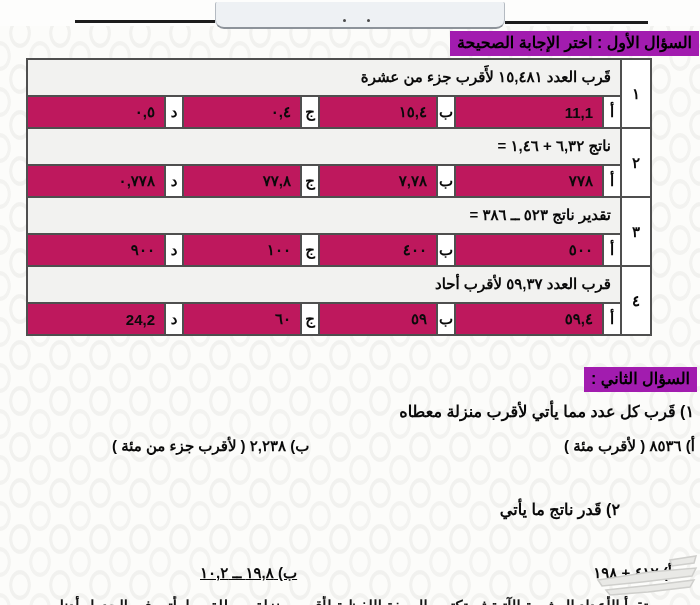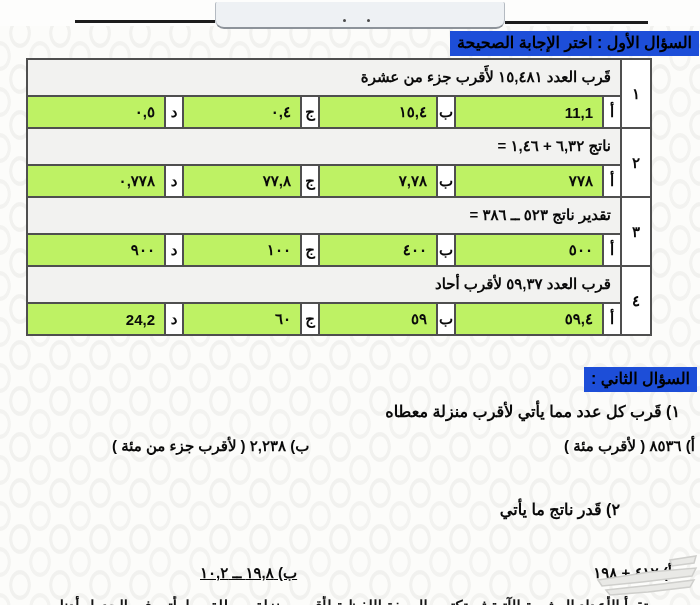--- a/index.html
+++ b/index.html
@@ -24,43 +24,43 @@
     background:#eef1f4;
     border:1px solid #b4bac1;border-top:none;
     border-bottom:2px solid #8d939a;
     border-radius:2px 2px 9px 9px;
     box-sizing:border-box;
   }
   .tab-dot{width:3px;height:3px;background:#4a4a4a;border-radius:50%;top:19px;}
   .dot1{left:343px;} .dot2{left:367px;}
 
   .hl-heading{
-    background:#1d4ed8;color:#000;font-weight:bold;font-size:16px;
+    background:#a21caf;color:#000;font-weight:bold;font-size:16px;
     padding:2px 7px 3px 7px;line-height:20px;white-space:nowrap;
   }
   .h1{top:31px;right:1px;}
   .h2{top:367px;right:3px;}
 
   table.quiz{
     position:absolute;top:58px;right:48px;width:624px;
     border-collapse:collapse;table-layout:fixed;
     background:#fff;
   }
   table.quiz td{
     border:2px solid #4f4f4f;
     font-weight:bold;font-size:15px;color:#0a0a0a;
     overflow:hidden;white-space:nowrap;margin-left:15px;
   }
   td.q-cell{background:#f2f2f0;text-align:right;padding:5px 9px 6px 4px;height:24px;}
   td.num-cell{background:#fff;text-align:center;width:30px;font-size:15px;}
   td.lbl-cell{background:#fff;text-align:center;padding:0;height:30px;}
-  td.val-cell{background:#bef264;text-align:right;padding:2px 9px 2px 4px;}
+  td.val-cell{background:#be185d;text-align:right;padding:2px 9px 2px 4px;}
 
   .plain-line{font-weight:bold;font-size:15px;white-space:nowrap;color:#0a0a0a;}
-  .s2-item1{top:402px;right:20px;font-size:16px;}
+  .s2-item1{top:402px;right:6px;font-size:16px;}
   .s2-a1{top:437px;right:5px;}
   .s2-b1{top:437px;left:112px;}
   .s2-item2{top:500px;right:80px;font-size:16px;}
   .s2-a2{top:564px;right:28px;}
   .s2-b2{top:564px;left:200px;text-decoration:underline;}
 
   .cutoff-wrap{
     top:596px;left:30px;width:640px;height:9px;overflow:hidden;
     text-align:center;
   }

